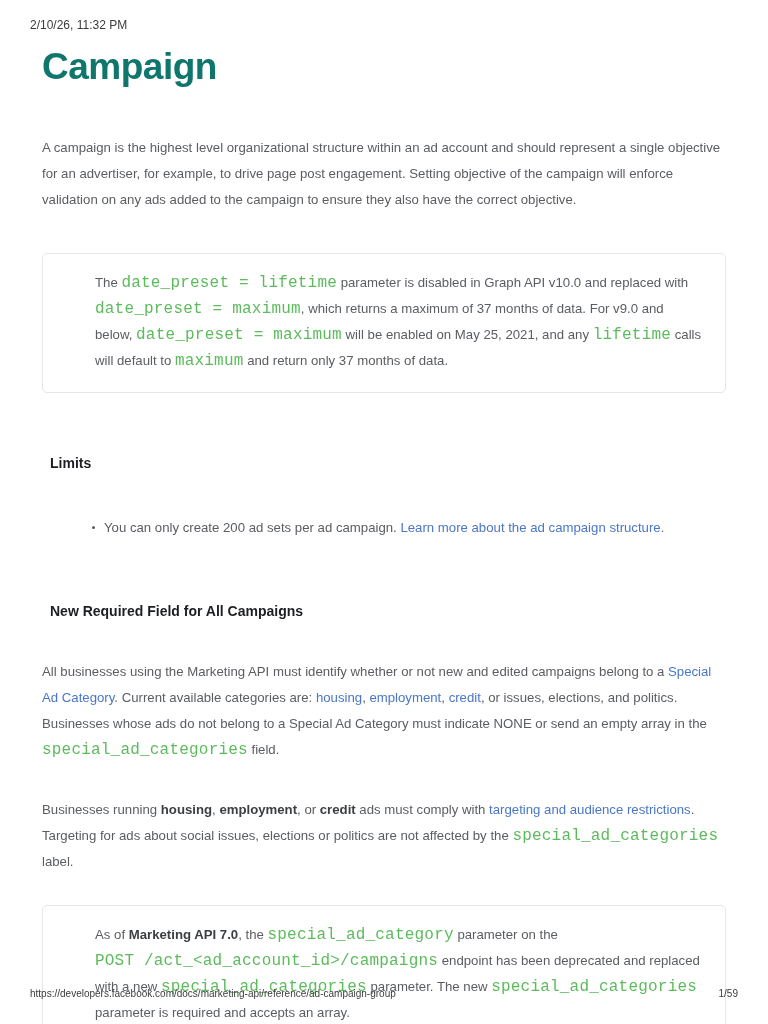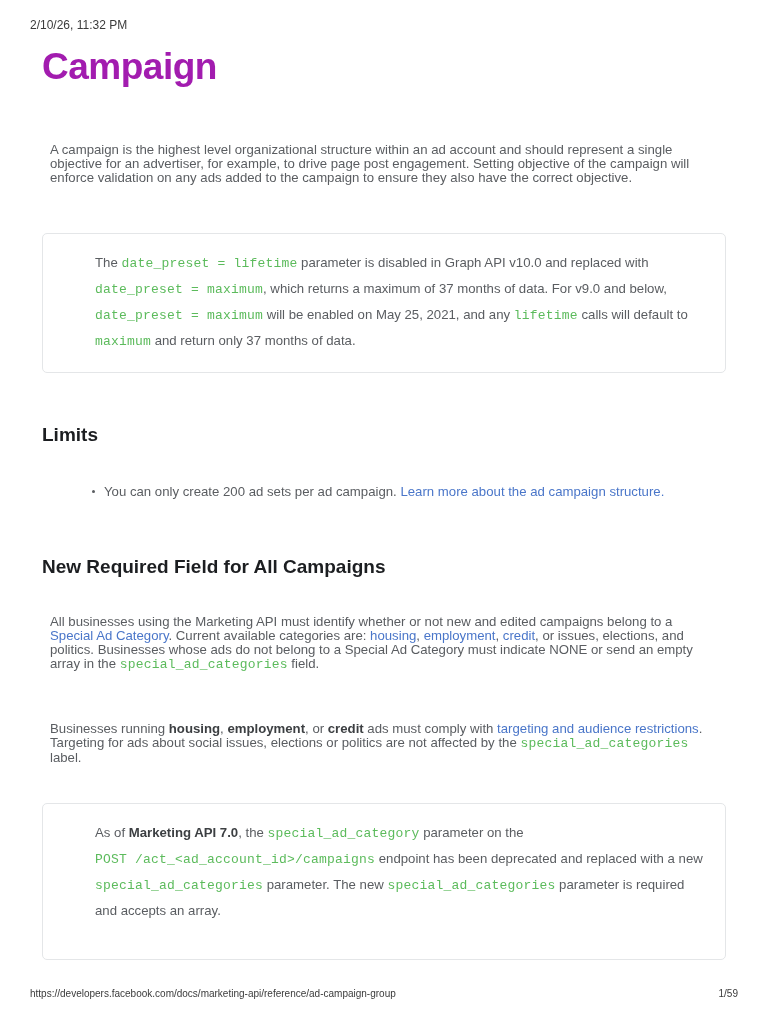--- a/index.html
+++ b/index.html
@@ -50,38 +50,38 @@
   }
   .content {
     margin: 0 42px 0 42px;
     width: 684px;
   }
 
   h1.doc-title {
     font-size: 37px;
     line-height: 44px;
     font-weight: bold;
-    color: #a21caf;
+    color: #0f766e;
     letter-spacing: -0.5px;
     margin: 5px 0 0 0;
   }
 
   h2.section-title {
-    font-size: 19px;
+    font-size: 14px;
     font-weight: bold;
     color: #1c1e21;
-    margin: 0;
+    margin: 8px;
     line-height: 20px;
   }
 
   p.body-text {
     font-size: 13.2px;
-    line-height: 14px;
+    line-height: 26px;
     color: #5a5d61;
-    margin: 8px;
+    margin: 0;
   }
 
   ul.bullets {
     margin: 12px;
     padding: 0 0 0 38px;
     list-style: none;
   }
   ul.bullets li {
     font-size: 13.2px;
     line-height: 26px;
@@ -100,21 +100,21 @@
     background: #5a5d61;
   }
 
   a.doc-link {
     color: #4a76c9;
     text-decoration: none;
   }
 
   code.inline-code {
     font-family: "Liberation Mono", monospace;
-    font-size: 13px;
+    font-size: 16px;
     color: #5cbb5c;
     letter-spacing: 0.2px;
     white-space: pre;
   }
 
   strong.bold-term {
     color: #3c3f42;
     font-weight: bold;
   }
 

